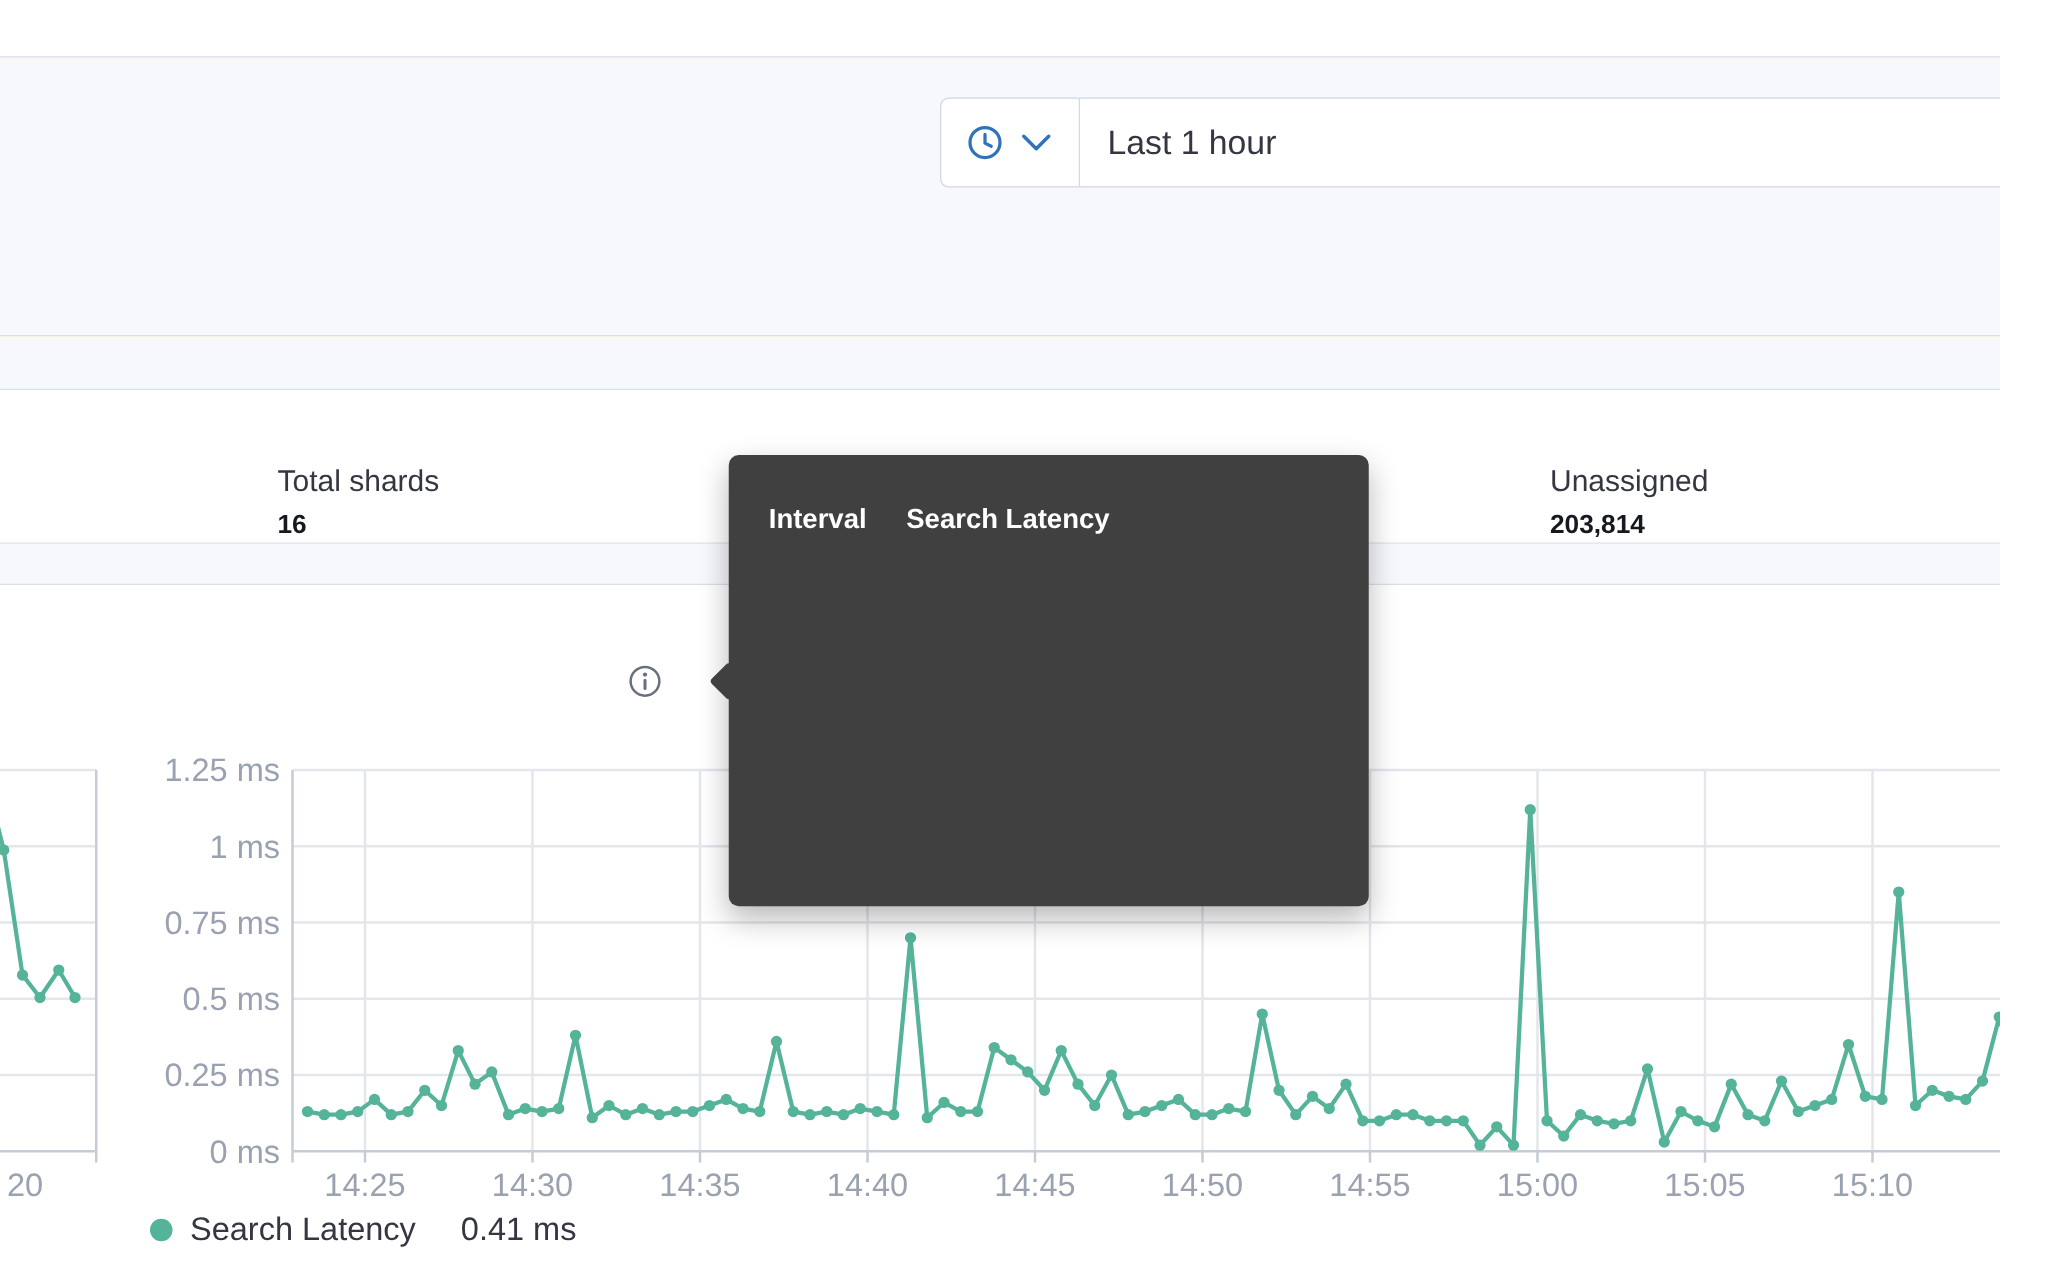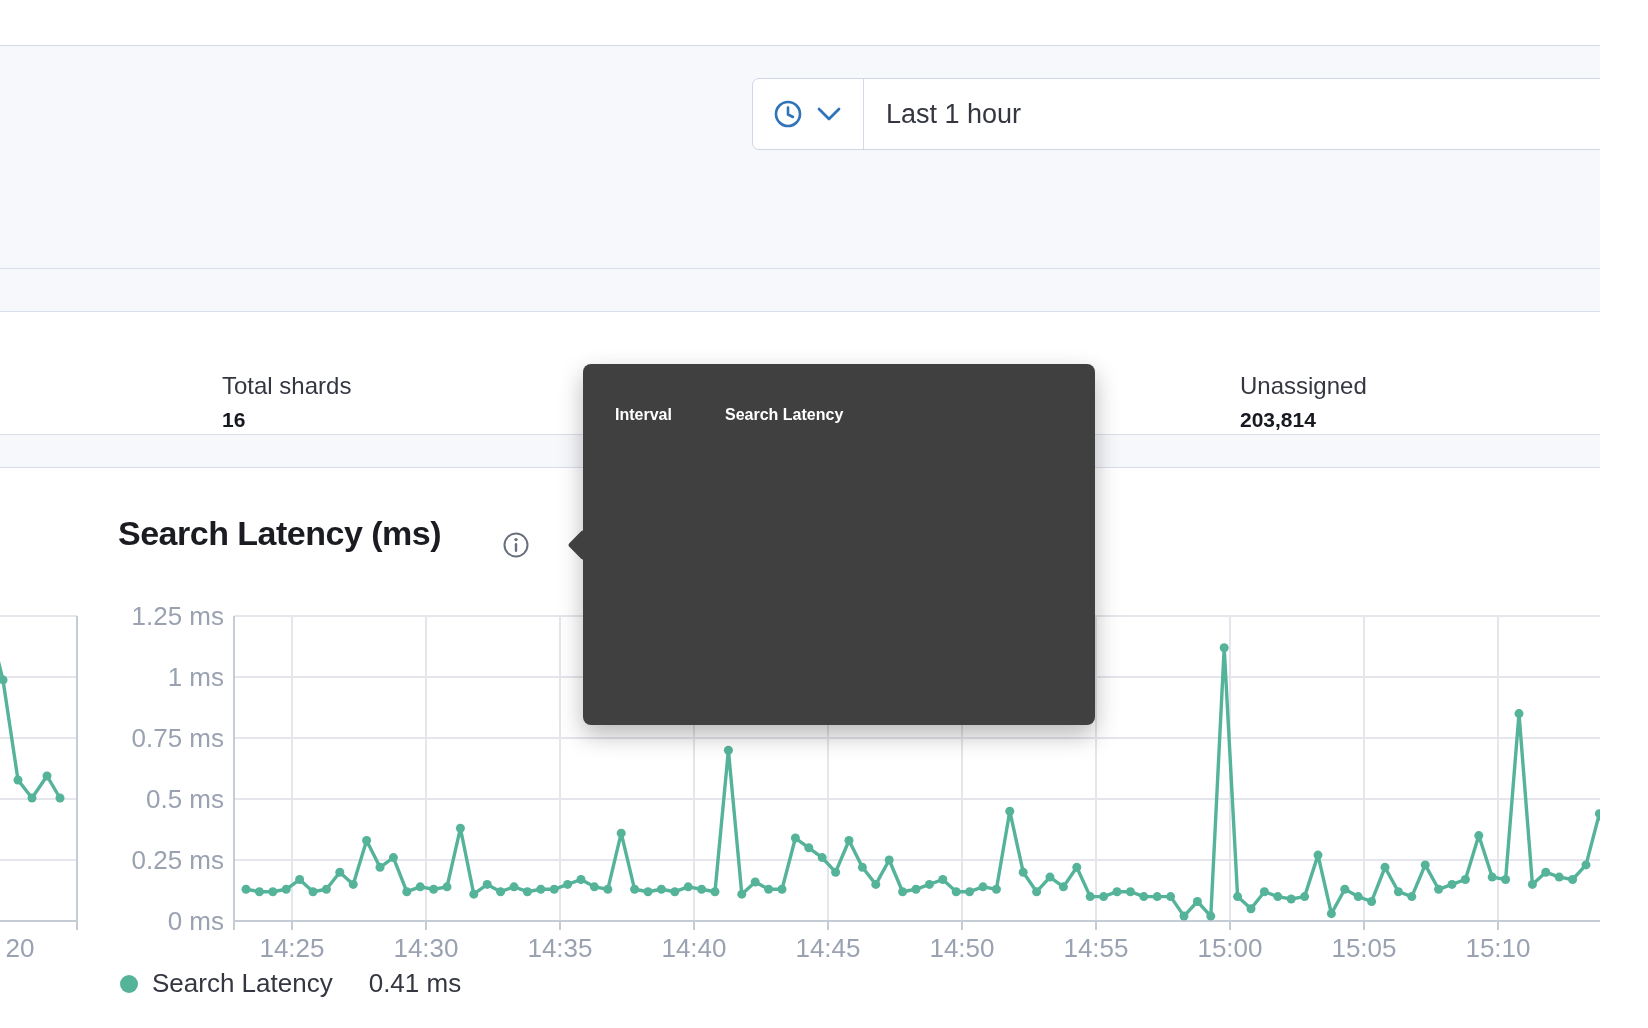--- a/index.html
+++ b/index.html
@@ -29,21 +29,21 @@
   .info-icon{left:502px;top:531px;width:28px;height:28px;cursor:pointer;}
   
   .legend{left:120px;top:968px;display:flex;align-items:center;font-size:26px;color:#343741;}
   .legend-dot{width:18px;height:18px;border-radius:50%;margin-right:14px;}
   .legend-value{margin-left:36px;}
   
   .tooltip{left:583px;top:364px;width:512px;height:361px;background:#404040;border-radius:8px;
     box-shadow:0 10px 24px rgba(0,0,0,0.28);color:#fff;z-index:20;
     display:grid;grid-template-columns:110px 296px;column-gap:0;row-gap:40px;
     padding:34px 36px 15px 32px;box-sizing:border-box;align-content:start;
-    font-size:16px;line-height:34px;}
+    font-size:22px;line-height:34px;}
   .tooltip .tt-label{font-weight:700;}
   .tooltip-arrow{position:absolute;left:-11px;top:170px;width:22px;height:22px;background:#404040;
     transform:rotate(45deg);border-radius:3px;}
   svg text{font-family:"Liberation Sans","DejaVu Sans",sans-serif;}
 </style>
 </head>
 <body>
 
 <div id="canvas">
 
@@ -76,21 +76,20 @@
     <div class="stat-value">16</div>
   </div>
   <div class="abs" style="left:1240px;top:332px;">
     <div class="stat-label">Unassigned</div>
     <div class="stat-value">203,814</div>
   </div>
 
   <div class="abs band3"></div>
   <div class="abs chartpanel"></div>
 
-  <div class="abs chart-title">Search Latency (ms)</div>
   <div class="abs info-icon">
     <svg width="28" height="28" viewBox="0 0 28 28">
       <circle cx="14" cy="14" r="11.5" fill="none" stroke="#69707d" stroke-width="2"></circle>
       <circle cx="14" cy="8.6" r="1.7" fill="#69707d"></circle>
       <rect x="12.8" y="12" width="2.4" height="9" rx="1.2" fill="#69707d"></rect>
     </svg>
   </div>
 
   <svg id="chart-svg" class="abs" style="left:0;top:0;" width="1648" height="1028">
       <text x="224" y="930" text-anchor="end" font-size="26" fill="#9aa2b1">0 ms</text>

